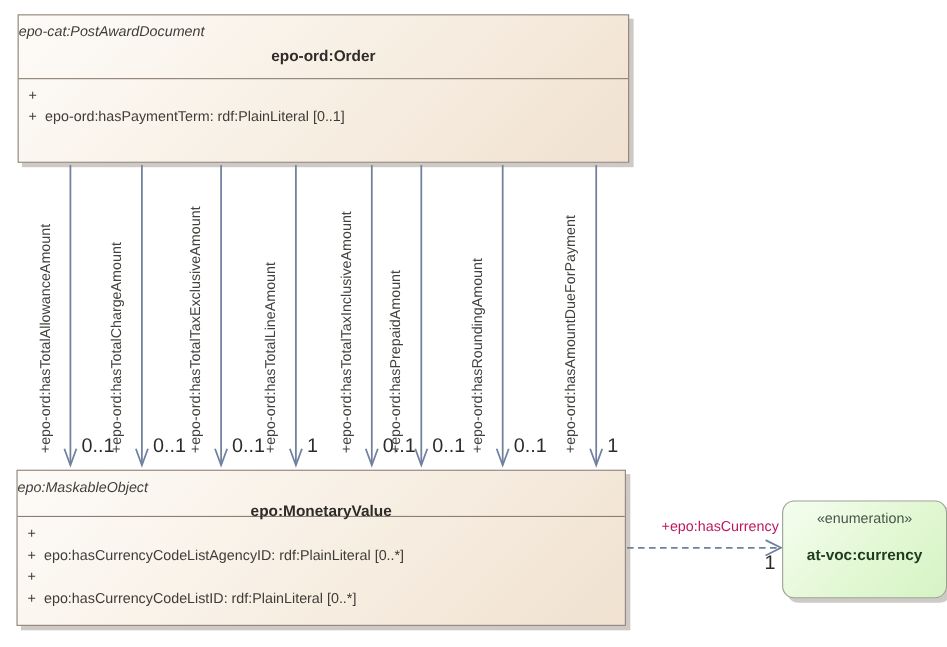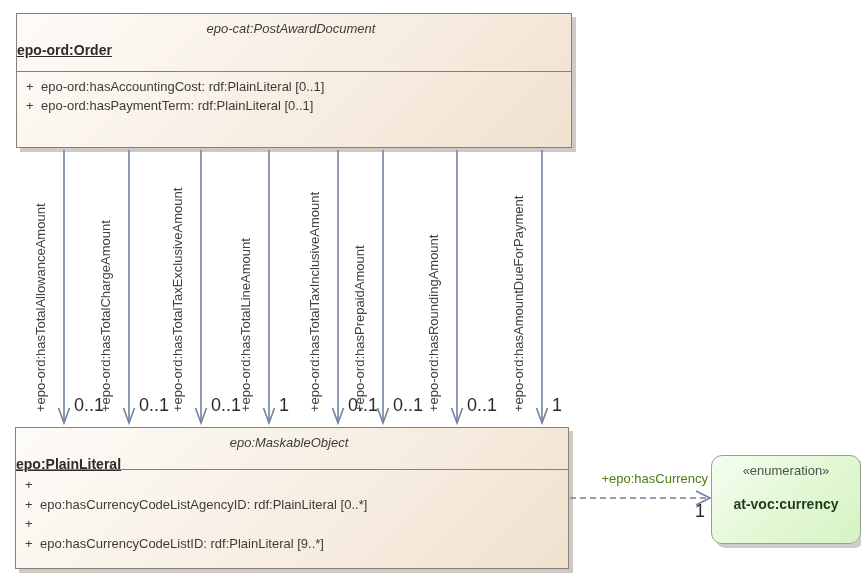--- a/index.html
+++ b/index.html
@@ -9,26 +9,26 @@
   }
   .uml-class{
     position:absolute;
     background:linear-gradient(135deg,#fdfbf8 0%,#f7eee2 55%,#f0e1d0 100%);
     border:1.5px solid #8b7f73;
     box-shadow:4px 4px 0 rgba(147,135,124,0.45);
     box-sizing:border-box;
   }
   .class-header{border-bottom:1.5px solid #8b7f73;box-sizing:border-box;padding-top:7px;}
   .stereotype{
-    font-size:13px;font-style:italic;color:#3f3d3a;text-align:center;
+    font-size:13px;font-style:italic;color:#3f3d3a;text-align:left;
     padding-right:6px;line-height:15px;
   }
   .class-name{
-    font-size:14px;font-weight:bold;color:#2e2b28;
-    margin-top:6px;line-height:16px;text-decoration:underline;
+    font-size:14px;font-weight:bold;color:#2e2b28;text-align:center;
+    margin-top:6px;line-height:16px;
   }
   .class-attrs{padding-top:5px;}
   .attr-row{display:flex;font-size:13px;color:#3f3b36;line-height:19.5px;}
   .attr-vis{width:24px;padding-left:9px;box-sizing:border-box;flex:0 0 24px;}
   .attr-text{white-space:nowrap;}
   .enum-box{
     position:absolute;
     background:linear-gradient(135deg,#f5fdf0 0%,#e4f8d6 50%,#d6f3c4 100%);
     border:1.5px solid #97a18f;
     box-shadow:4px 4px 0 rgba(147,140,130,0.45);
@@ -38,21 +38,21 @@
   .enum-name{font-size:14px;font-weight:bold;color:#1d3b1d;text-align:center;line-height:17px;margin-top:17px;}
   #connector-svg{position:absolute;left:0;top:0;}
   .assoc-label{
     position:absolute;white-space:nowrap;font-size:13px;color:#43413d;
     transform:rotate(-90deg);transform-origin:0 0;line-height:16px;
   }
   .mult-label{
     position:absolute;white-space:nowrap;font-size:18px;color:#2c2c2c;line-height:14px;
   }
   .dep-label{
-    position:absolute;white-space:nowrap;font-size:13px;color:#4d7c0f;text-align:right;line-height:14px;
+    position:absolute;white-space:nowrap;font-size:13px;color:#be185d;text-align:right;line-height:14px;
   }
 </style>
 </head>
 <body>
 
 <div id="canvas">
 
   <svg id="connector-svg" width="861" height="588">
       <g>
         <line x1="64" y1="150" x2="64" y2="422" stroke="#71809f" stroke-width="1.6"></line>
@@ -93,48 +93,47 @@
     </svg>
 
   <div class="uml-class" style="left:16px;top:13px;width:556px;height:135px;">
     <div class="class-header" style="height:57.5px;">
       <div class="stereotype">epo-cat:PostAwardDocument</div>
       <div class="class-name">epo-ord:Order</div>
     </div>
     <div class="class-attrs" id="order-attrs">
         <div class="attr-row">
           <span class="attr-vis">+</span>
-          <span class="attr-text">epo-ord:hasAccountingCost: rdf:PlainLiteral [0..1]</span>
         </div>
         <div class="attr-row">
           <span class="attr-vis">+</span>
           <span class="attr-text">epo-ord:hasPaymentTerm: rdf:PlainLiteral [0..1]</span>
         </div>
       </div>
   </div>
 
   <div class="uml-class" style="left:15px;top:427px;width:554px;height:142px;">
     <div class="class-header" style="height:42px;">
       <div class="stereotype">epo:MaskableObject</div>
-      <div class="class-name">epo:PlainLiteral</div>
+      <div class="class-name">epo:MonetaryValue</div>
     </div>
     <div class="class-attrs" id="mv-attrs">
         <div class="attr-row">
           <span class="attr-vis">+</span>
         </div>
         <div class="attr-row">
           <span class="attr-vis">+</span>
           <span class="attr-text">epo:hasCurrencyCodeListAgencyID: rdf:PlainLiteral [0..*]</span>
         </div>
         <div class="attr-row">
           <span class="attr-vis">+</span>
         </div>
         <div class="attr-row">
           <span class="attr-vis">+</span>
-          <span class="attr-text">epo:hasCurrencyCodeListID: rdf:PlainLiteral [9..*]</span>
+          <span class="attr-text">epo:hasCurrencyCodeListID: rdf:PlainLiteral [0..*]</span>
         </div>
       </div>
   </div>
 
   <div class="enum-box" style="left:711px;top:455px;width:150px;height:89px;border-radius:11px;">
     <div class="enum-stereo">«enumeration»</div>
     <div class="enum-name">at-voc:currency</div>
   </div>
 
   <div class="dep-label" style="left:540px;top:472px;width:168px;">+epo:hasCurrency</div>

